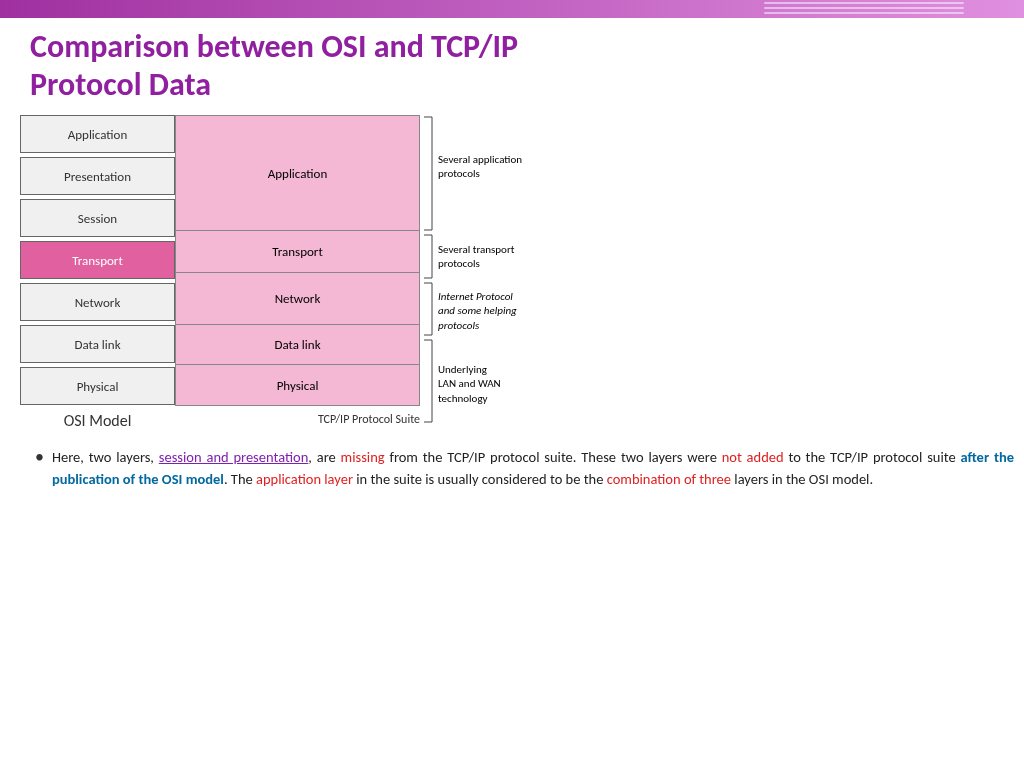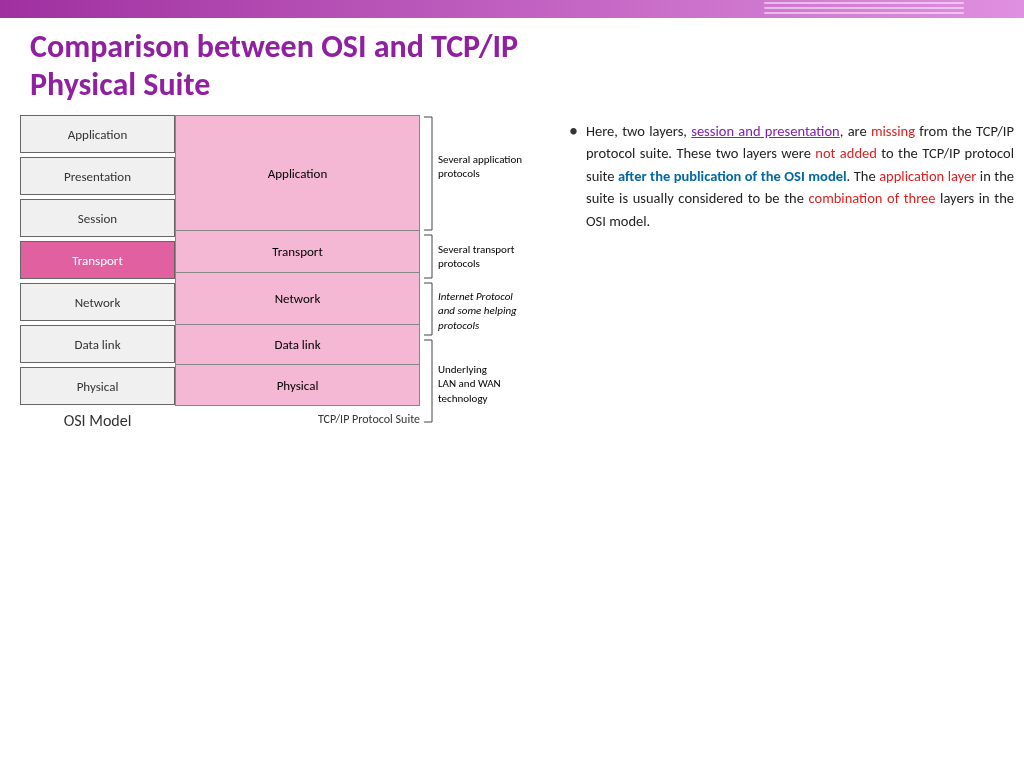--- a/index.html
+++ b/index.html
@@ -54,22 +54,22 @@
     }
 
     
     .content {
       position: absolute;
       top: 115px;
       left: 20px;
       right: 10px;
       bottom: 20px;
       display: flex;
-      flex-direction: row;
-      gap: 24px;
+      flex-direction: column;
+      gap: 11px;
     }
 
     
     .diagram {
       width: 510px;
       flex-shrink: 0;
       display: flex;
       flex-direction: row;
       gap: 0px;
       align-items: flex-start;
@@ -157,21 +157,21 @@
 <div class="top-bar">
   <div class="deco-lines">
     <div class="deco-line"></div>
     <div class="deco-line"></div>
     <div class="deco-line"></div>
   </div>
 </div>
 
 <div class="title">
   <div>Comparison between OSI and TCP/IP</div>
-  <div>Physical Suite</div>
+  <div>Protocol Data</div>
 </div>
 
 <div class="content">
 
   <div class="diagram">
 
     <div class="column-wrapper">
       <div class="osi-column">
         <div class="osi-layer">Application</div>
         <div class="osi-layer">Presentation</div>

